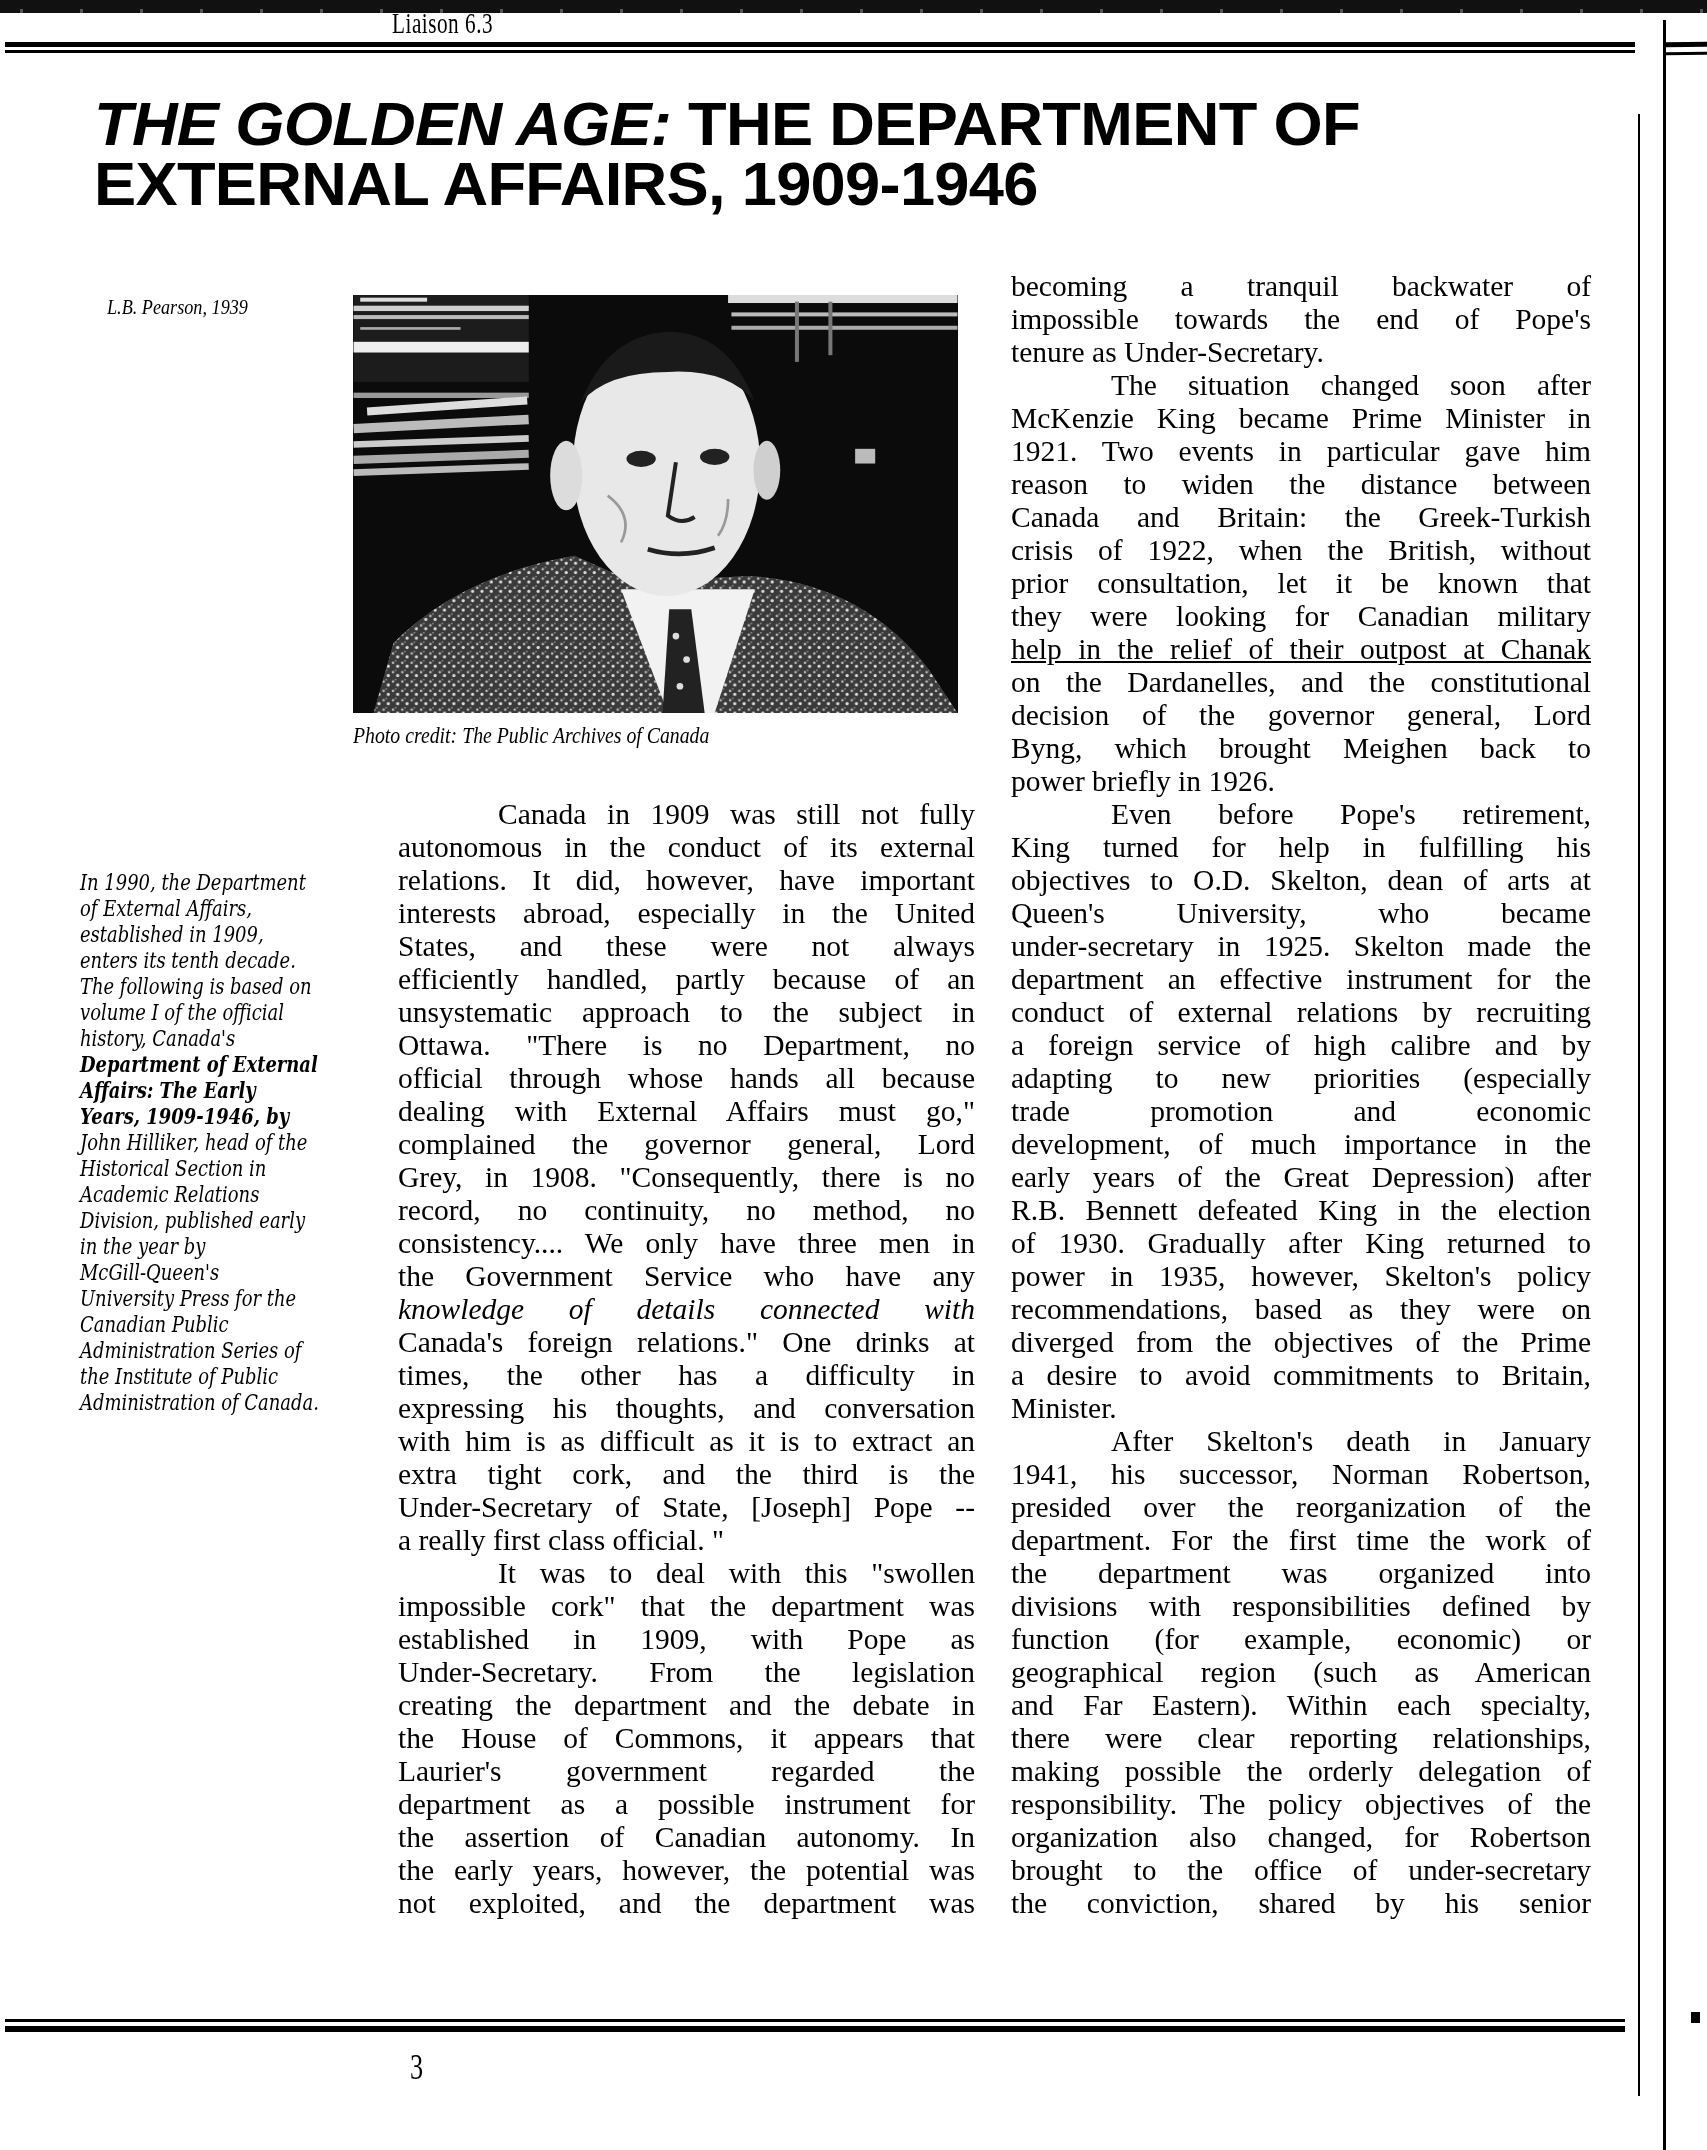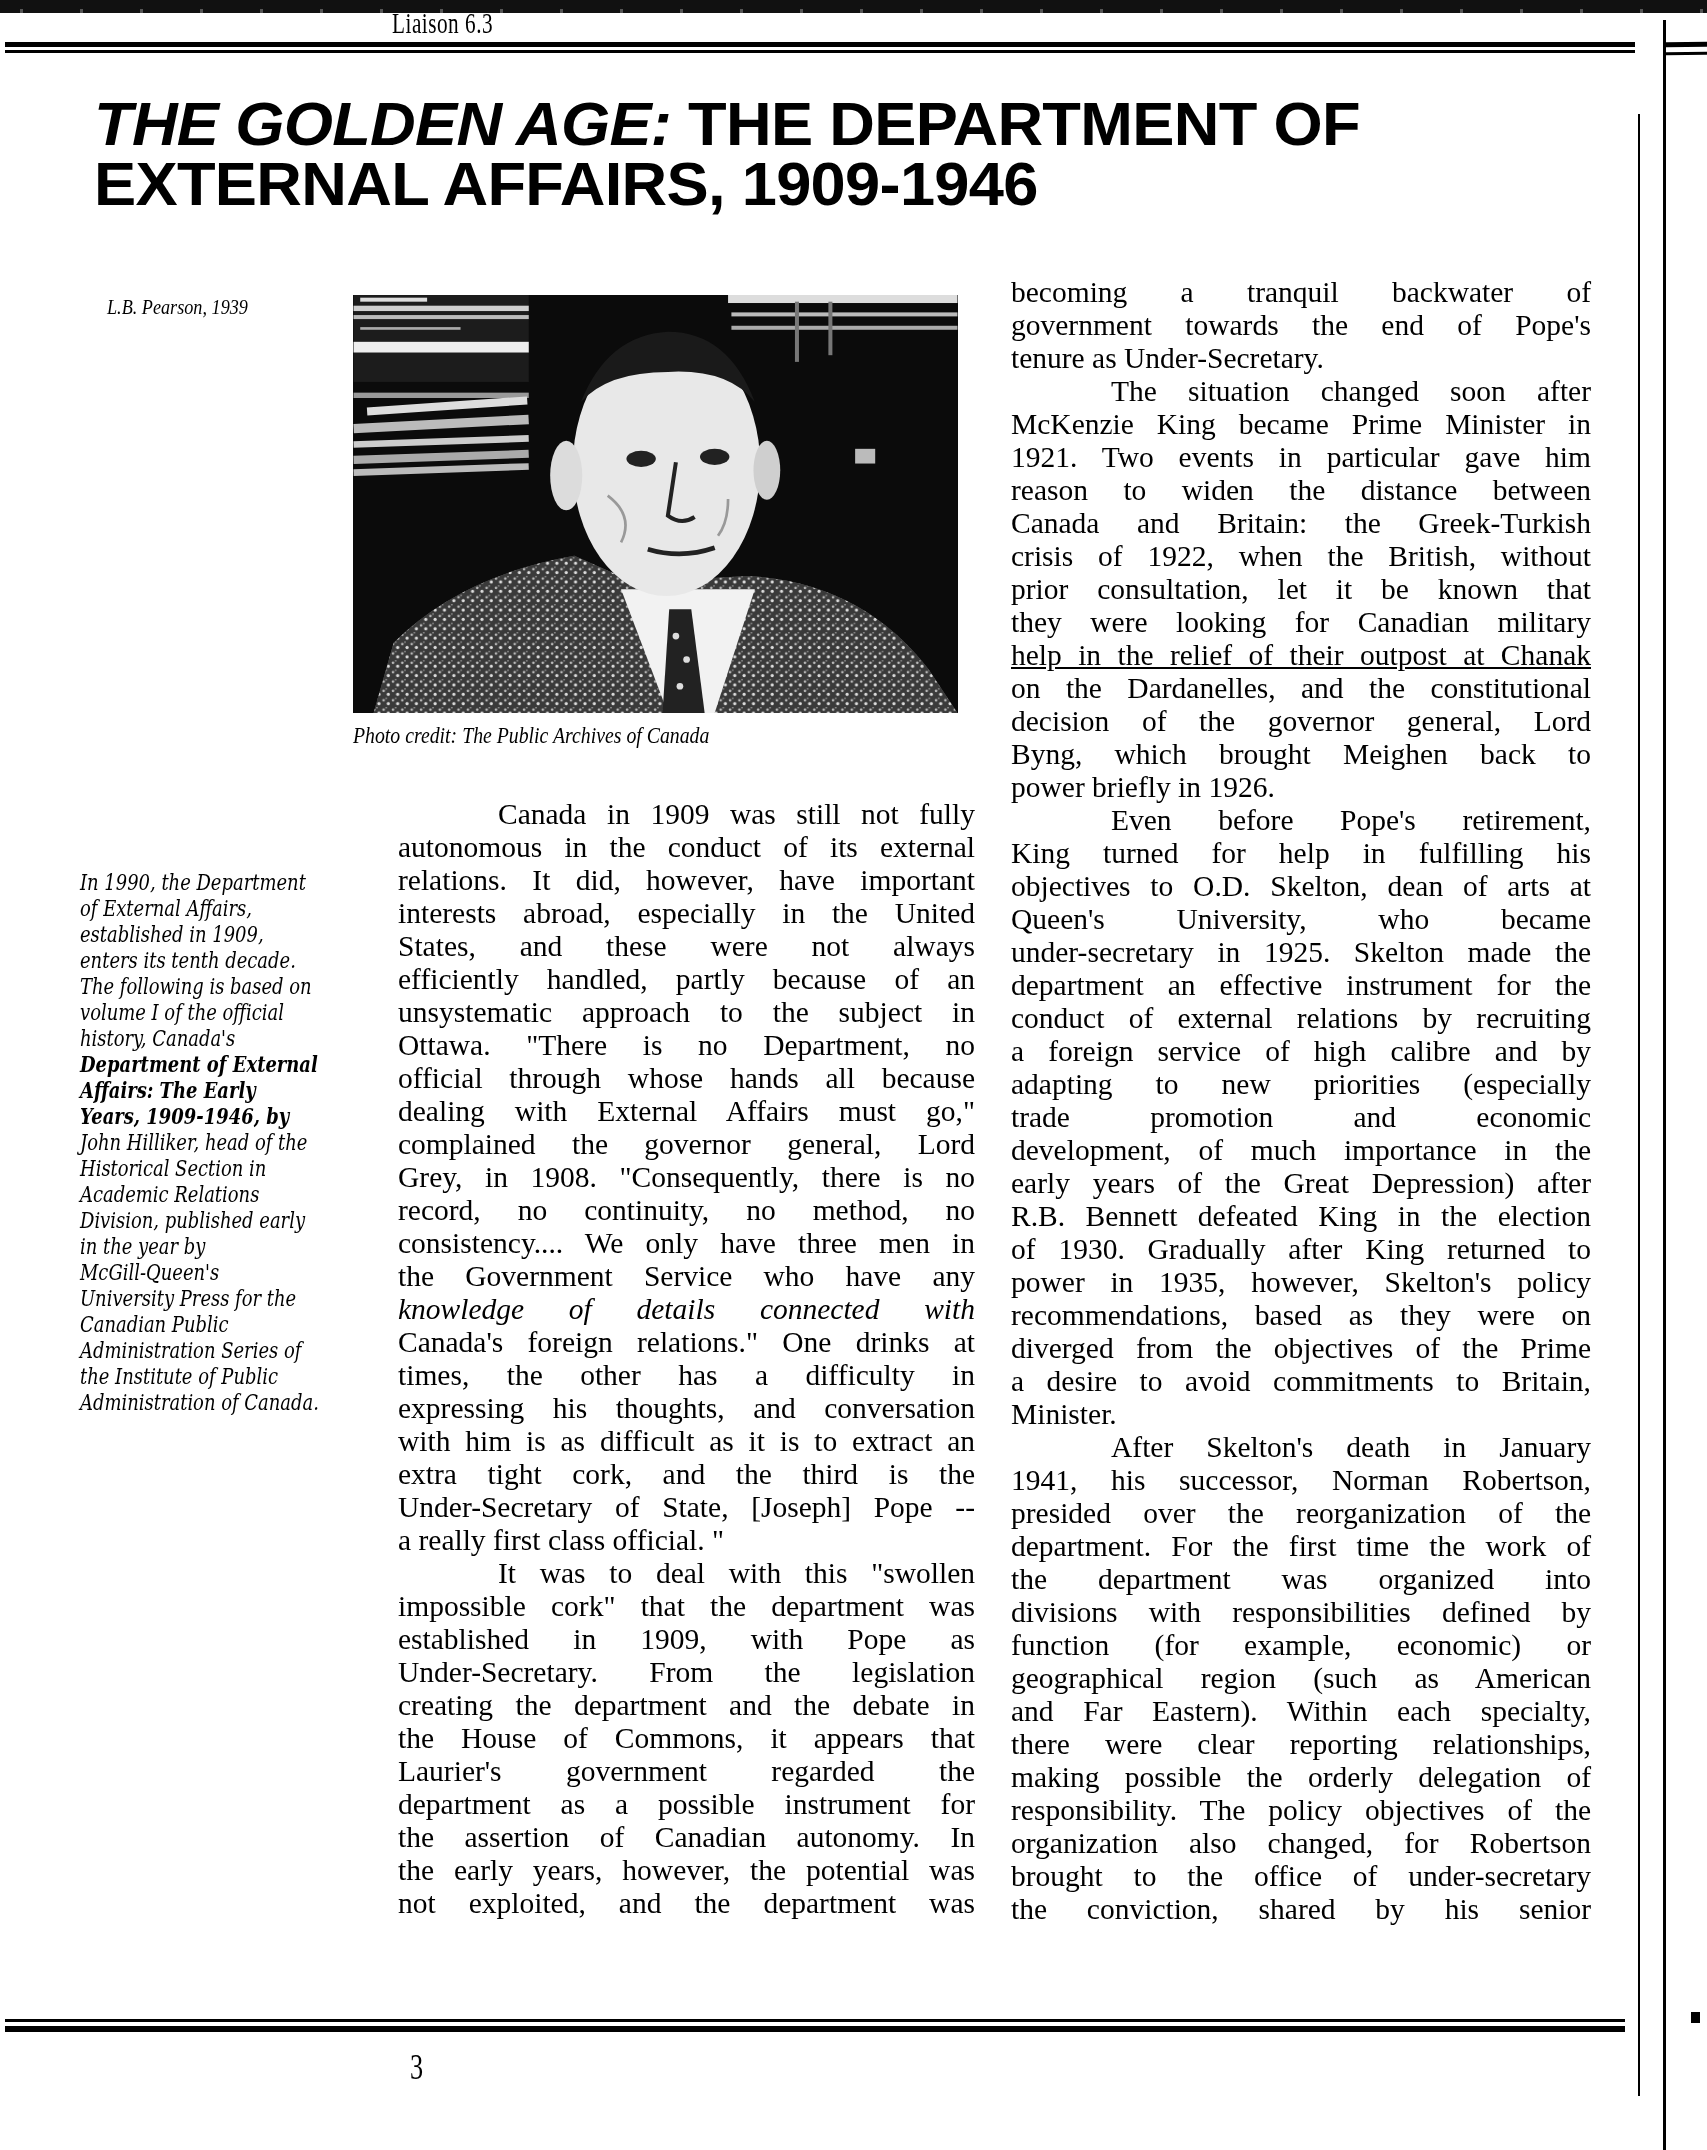--- a/index.html
+++ b/index.html
@@ -15,21 +15,21 @@
   .vline-b { position: absolute; left: 1663px; top: 20px; width: 2.7px; height: 2131px; background: #000; }
   .title { position: absolute; left: 94px; top: 94px; width: 1527px; font-family: "Liberation Sans", sans-serif; font-weight: bold; font-size: 62px; line-height: 60px; letter-spacing: -0.7px; transform: scaleX(1.02); transform-origin: left top; }
   .title .italic { font-style: italic; }
   .portrait-caption { position: absolute; left: 107px; top: 295px; font-style: italic; font-size: 21.4px; line-height: 24px; transform: scaleX(0.85); transform-origin: left top; }
   .photo { position: absolute; left: 353px; top: 295px; width: 605px; height: 418px; background: #0a0a0a; overflow: hidden; }
   .photo svg { display: block; }
   .photo-credit { position: absolute; left: 353px; top: 723px; font-style: italic; font-size: 23px; line-height: 25.4px; transform: scaleX(0.86); transform-origin: left top; }
   .sidenote { position: absolute; left: 80px; top: 869px; width: 288px; font-style: italic; font-size: 23px; line-height: 26px; font-family: "DejaVu Serif", serif; transform: scaleX(0.78); transform-origin: left top; width: 362px; }
   .col { position: absolute; font-family: "Liberation Serif", serif; font-size: 29.5px; line-height: 33px; text-align: justify; }
   .col-mid { left: 398px; top: 798px; width: 577px; }
-  .col-right { left: 1011px; top: 276px; width: 580px; }
+  .col-right { left: 1011px; top: 270px; width: 580px; }
   .col .line { display: block; text-align: justify; text-align-last: justify; white-space: nowrap; }
   .col .line.last { text-align-last: left; }
   .col .line.first { padding-left: 100px; }
   .rule-bot1 { position: absolute; left: 5.4px; top: 2019px; width: 1620px; height: 3.3px; background: #000; }
   .rule-bot2b { position: absolute; left: 5.4px; top: 2026px; width: 1620px; height: 6px; background: #000; }
   .rule-bot-right { position: absolute; left: 1691px; top: 2012px; width: 9.4px; height: 10.7px; background: #000; }
   .page-number { position: absolute; left: 410px; top: 2050px; font-size: 35px; line-height: 35px; transform: scaleX(0.75); transform-origin: left top; }
 </style>
 </head>
 <body>
@@ -161,21 +161,21 @@
     <span class="line" style="display: block; text-align-last: justify;">creating the department and the debate in</span>
     <span class="line" style="display: block; text-align-last: justify;">the House of Commons, it appears that</span>
     <span class="line" style="display: block; text-align-last: justify;">Laurier's government regarded the</span>
     <span class="line" style="display: block; text-align-last: justify;">department as a possible instrument for</span>
     <span class="line" style="display: block; text-align-last: justify;">the assertion of Canadian autonomy.  In</span>
     <span class="line" style="display: block; text-align-last: justify;">the early years, however, the potential was</span>
     <span class="line" style="display: block; text-align-last: justify;">not exploited, and the department was</span>
   </div>
 <div class="col col-right" id="col-right">
     <span class="line" style="display: block; text-align-last: justify;">becoming a tranquil backwater of</span>
-    <span class="line" style="display: block; text-align-last: justify;">government towards the end of Pope's</span>
+    <span class="line" style="display: block; text-align-last: justify;">impossible towards the end of Pope's</span>
     <span class="line last" style="display: block; text-align-last: auto;">tenure as Under-Secretary.</span>
     <span class="line first" style="display: block; text-align-last: justify;">The situation changed soon after</span>
     <span class="line" style="display: block; text-align-last: justify;">McKenzie King became Prime Minister in</span>
     <span class="line" style="display: block; text-align-last: justify;">1921.  Two events in particular gave him</span>
     <span class="line" style="display: block; text-align-last: justify;">reason to widen the distance between</span>
     <span class="line" style="display: block; text-align-last: justify;">Canada and Britain:  the Greek-Turkish</span>
     <span class="line" style="display: block; text-align-last: justify;">crisis of 1922, when the British, without</span>
     <span class="line" style="display: block; text-align-last: justify;">prior consultation, let it be known that</span>
     <span class="line" style="display: block; text-align-last: justify;">they were looking for Canadian military</span>
     <span class="line" style="display: block; text-align-last: justify; text-decoration: underline;">help in the relief of their outpost at Chanak</span>

